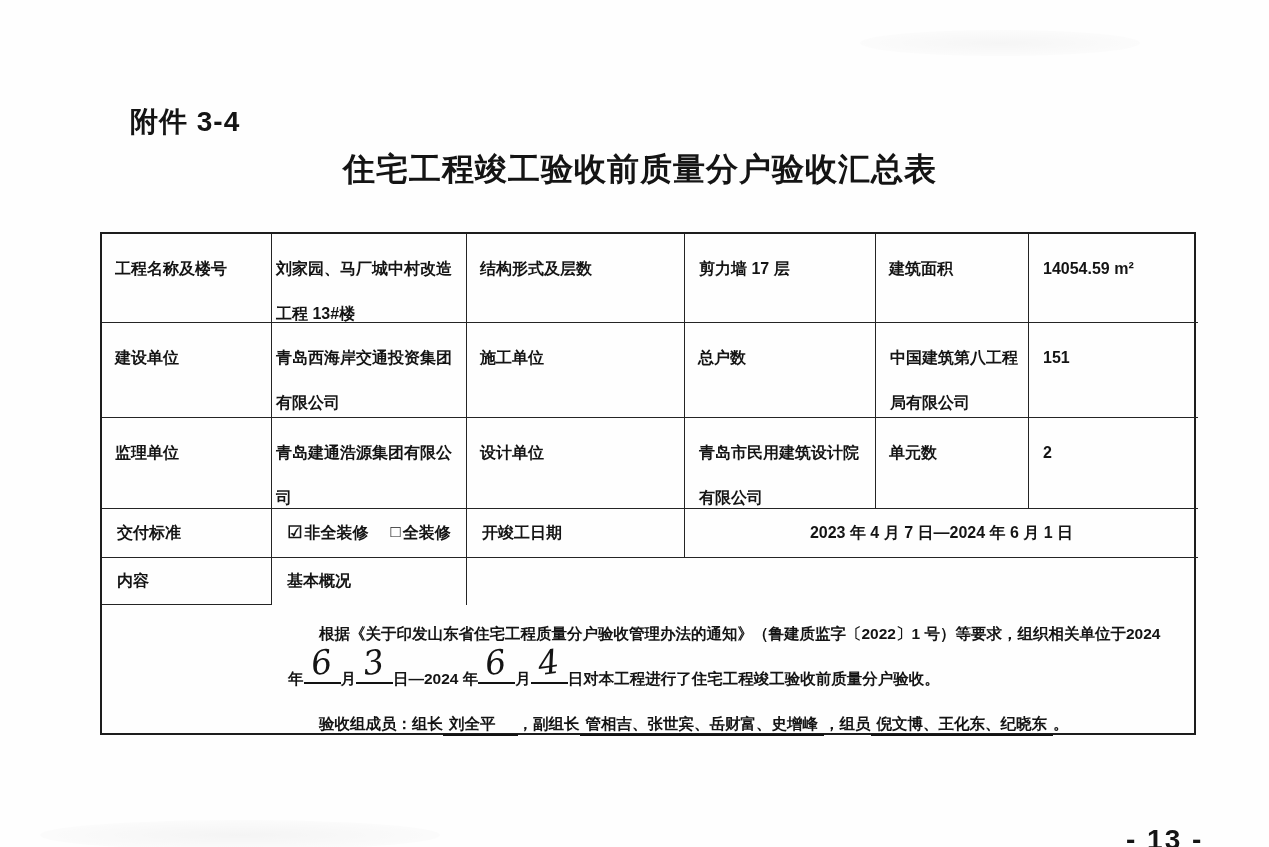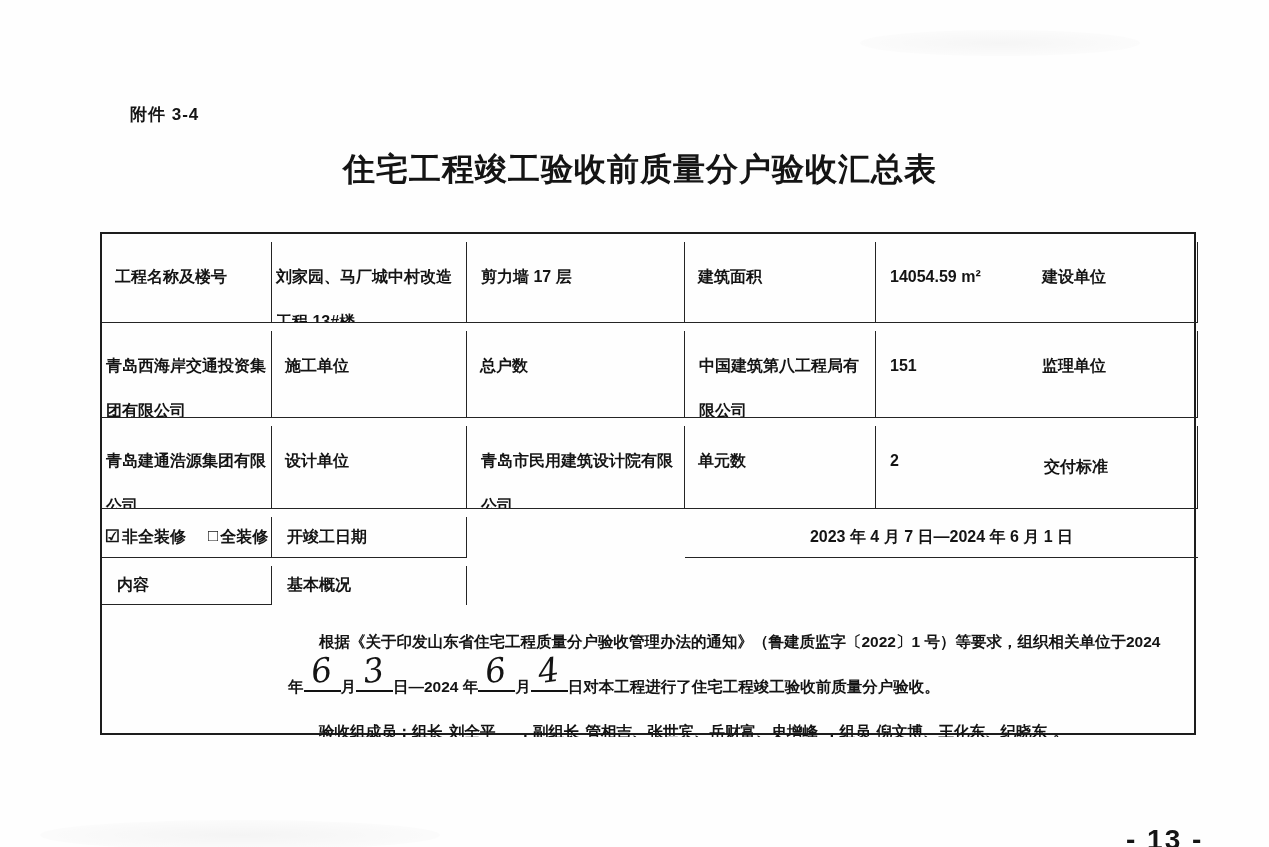--- a/index.html
+++ b/index.html
@@ -10,21 +10,21 @@
     overflow:hidden;
     font-family:"Liberation Sans", sans-serif;
     color:#141414;
   }
   .smudge{position:absolute;border-radius:50%;pointer-events:none;}
   .smudge.s1{left:860px;top:30px;width:280px;height:26px;background:radial-gradient(ellipse at center, rgba(0,0,0,0.035), rgba(0,0,0,0));}
   .smudge.s2{left:40px;top:820px;width:400px;height:30px;background:radial-gradient(ellipse at center, rgba(0,0,0,0.04), rgba(0,0,0,0));}
 
   .attachment{
     position:absolute;left:130px;top:103px;
-    font-size:17px;font-weight:600;letter-spacing:1px;
+    font-size:28px;font-weight:600;letter-spacing:1px;
   }
   .doc-title{
     position:absolute;left:92px;top:148px;width:1096px;
     text-align:center;font-size:32px;font-weight:900;letter-spacing:1px;
   }
 
   .tbl{
     position:absolute;left:100px;top:232px;
     width:1096px;height:503px;
     display:grid;
@@ -32,21 +32,20 @@
     grid-template-rows:89px 95px 91px 49px 47px 132px;
     border:2px solid #1d1d1d;
     box-sizing:border-box;
     font-size:16px;
   }
   .cell{
     border-right:1.5px solid #242424;
     border-bottom:1.5px solid #242424;
     box-sizing:border-box;
     overflow:hidden;
-    margin-top:8px;
   }
   .cell.last-col{border-right:none;}
   .cell.last-row{border-bottom:none;}
   .lbl{font-weight:700;}
   .top-al{padding:12px 4px 0 13px;line-height:45px;font-weight:600;}
   .top-al.lbl{font-weight:700;}
   .val-c2{padding-left:4px;padding-right:2px;}
   .val-c4{padding-left:14px;padding-right:4px;}
   .mid-al{display:flex;align-items:center;padding-left:15px;font-weight:700;}
   .center-al{display:flex;align-items:center;justify-content:center;font-weight:600;}
@@ -100,20 +99,21 @@
   <div class="smudge s1"></div>
   <div class="smudge s2"></div>
 
   <div class="attachment">附件 3-4</div>
   <div class="doc-title">住宅工程竣工验收前质量分户验收汇总表</div>
 
   <div class="tbl">
 
     <div class="cell lbl top-al">工程名称及楼号</div>
     <div class="cell top-al val-c2">刘家园、马厂城中村改造工程 13#楼</div>
+    <div class="cell lbl top-al">结构形式及层数</div>
     <div class="cell top-al val-c4">剪力墙 17 层</div>
     <div class="cell lbl top-al">建筑面积</div>
     <div class="cell top-al last-col" style="padding-left:14px;">14054.59 m²</div>
 
     <div class="cell lbl top-al">建设单位</div>
     <div class="cell top-al val-c2">青岛西海岸交通投资集团有限公司</div>
     <div class="cell lbl top-al">施工单位</div>
     <div class="cell lbl top-al">总户数</div>
     <div class="cell top-al val-c4">中国建筑第八工程局有限公司</div>
     <div class="cell top-al last-col" style="padding-left:14px;">151</div>

